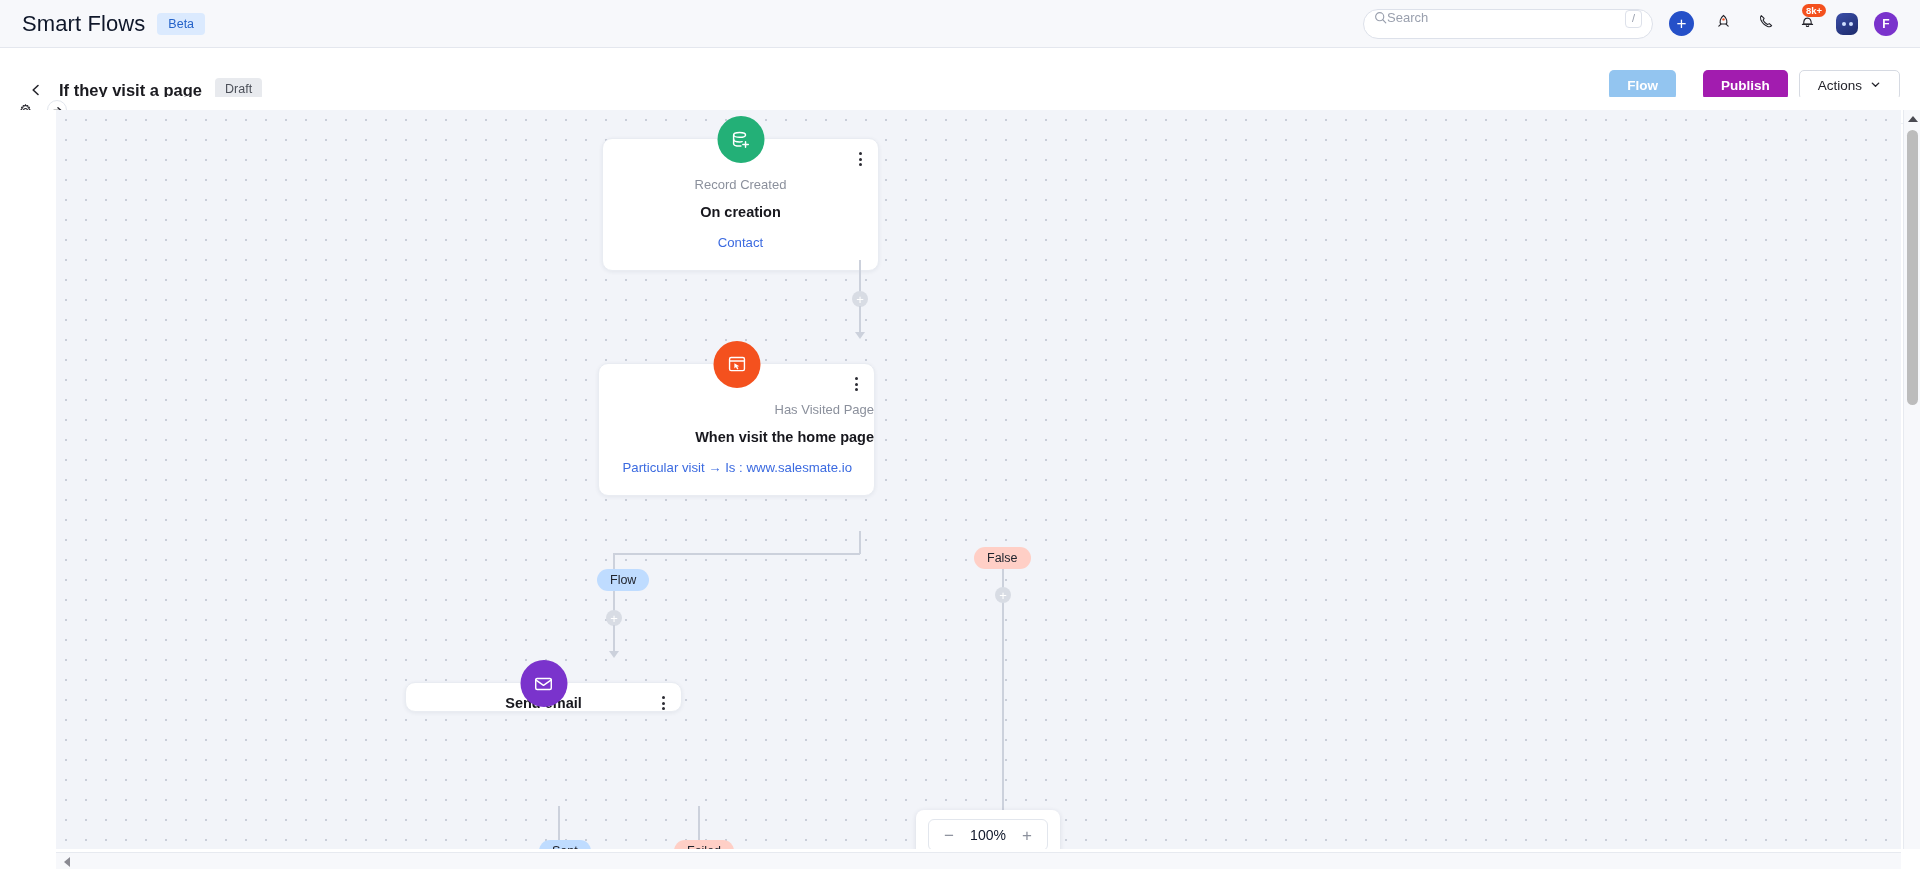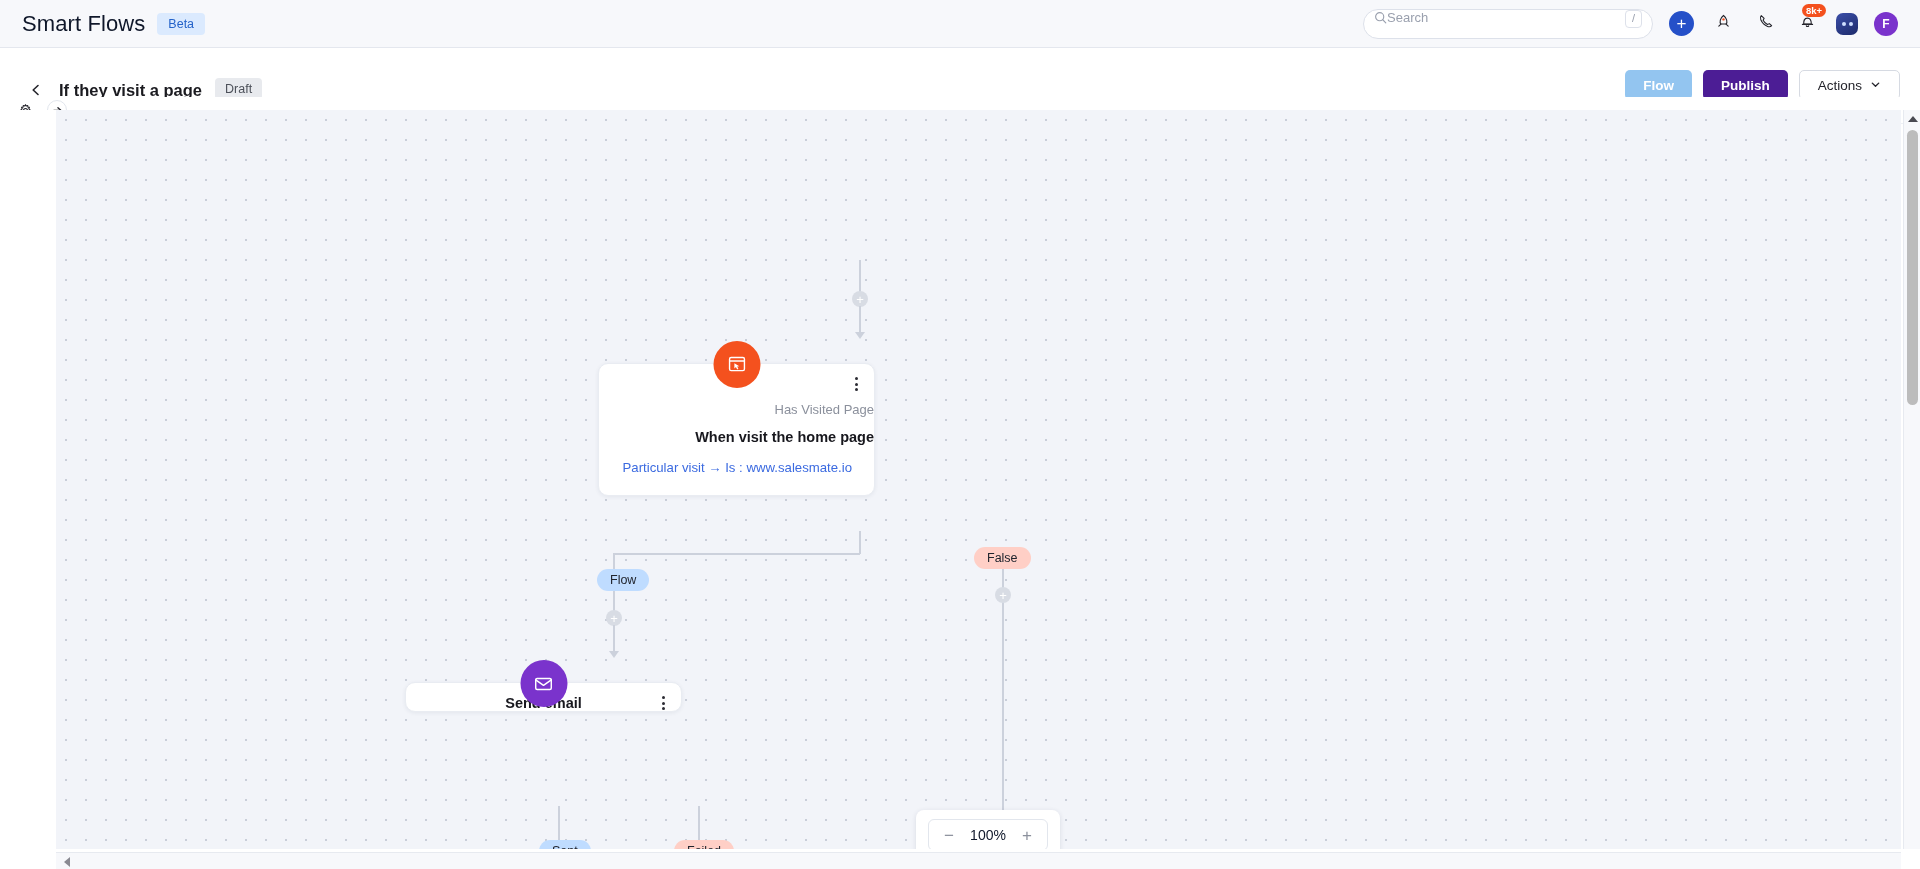--- a/index.html
+++ b/index.html
@@ -88,21 +88,21 @@
     font-size: 12.5px; padding: 4px 10px; border-radius: 4px;
   }
   .sub-right { margin-left: auto; margin-right: 20px; display: flex; gap: 11px; }
   .btn {
     height: 30px; border-radius: 5px; font-size: 13.5px; font-weight: bold;
     display: flex; align-items: center; justify-content: center;
     padding: 0 18px; border: none; cursor: pointer;
     font-family: "Liberation Sans", sans-serif;
   }
   .btn-save { background: #93c5f0; color: #fff; }
-  .btn-publish { background: #4c1d95; color: #fff; }
+  .btn-publish { background: #a21caf; color: #fff; margin-left: 16px; }
   .btn-actions {
     background: #fff; color: #24242b; border: 1px solid #d6dae2;
     gap: 8px; font-weight: normal; font-size: 13.5px;
   }
 
   
   .canvas-toolbar {
     position: absolute; top: 97px; left: 0; width: 1920px; height: 27px;
     background: #fff; display: flex; align-items: center;
     border-bottom: 1px solid #edf0f5;
@@ -334,20 +334,41 @@
         <polyline points="6.5,3 9.8,6 6.5,9"></polyline>
       </svg>
     </span>
   </div>
 
   <div class="left-rail"></div>
 
   <div class="canvas">
     <div class="canvas-inner">
 
+      <div class="node" style="left:546px; top:28px;">
+        <div class="node-icon ic-green">
+          <svg width="22" height="22" viewBox="0 0 24 24" fill="none" stroke="#fff" stroke-width="1.6">
+            <ellipse cx="11" cy="6.5" rx="6.5" ry="2.6"></ellipse>
+            <path d="M4.5 6.5 v5 c0 1.4 2.9 2.6 6.5 2.6 c1 0 2-.1 2.8-.3" stroke-linecap="round"></path>
+            <path d="M4.5 11.5 v4.5 c0 1.4 2.9 2.6 6.5 2.6 c.5 0 1 0 1.5-.1" stroke-linecap="round"></path>
+            <line x1="17.5" y1="14" x2="17.5" y2="20" stroke-linecap="round"></line>
+            <line x1="14.5" y1="17" x2="20.5" y2="17" stroke-linecap="round"></line>
+          </svg>
+        </div>
+        <div class="kebab">
+          <span></span>
+            <span></span>
+            <span></span>
+        </div>
+        <div class="node-sub">Record Created</div>
+        <div class="node-title">On creation</div>
+        <div class="node-desc">
+          <span class="link">Contact</span>
+        </div>
+      </div>
 
       <div class="edge edge-v" style="left:803px; top:150px; height:36px;"></div>
       <div class="plus-node" style="left:796px; top:181px;">+</div>
       <div class="edge edge-v" style="left:803px; top:196px; height:28px;"></div>
       <div class="arrowhead" style="left:799px; top:222px;"></div>
 
       <div class="node" style="left:542px; top:253px;text-align:right;">
         <div class="node-icon ic-orange">
           <svg width="21" height="21" viewBox="0 0 24 24" fill="none" stroke="#fff" stroke-width="1.6">
             <rect x="3.5" y="4" width="17" height="15" rx="1.8"></rect>

